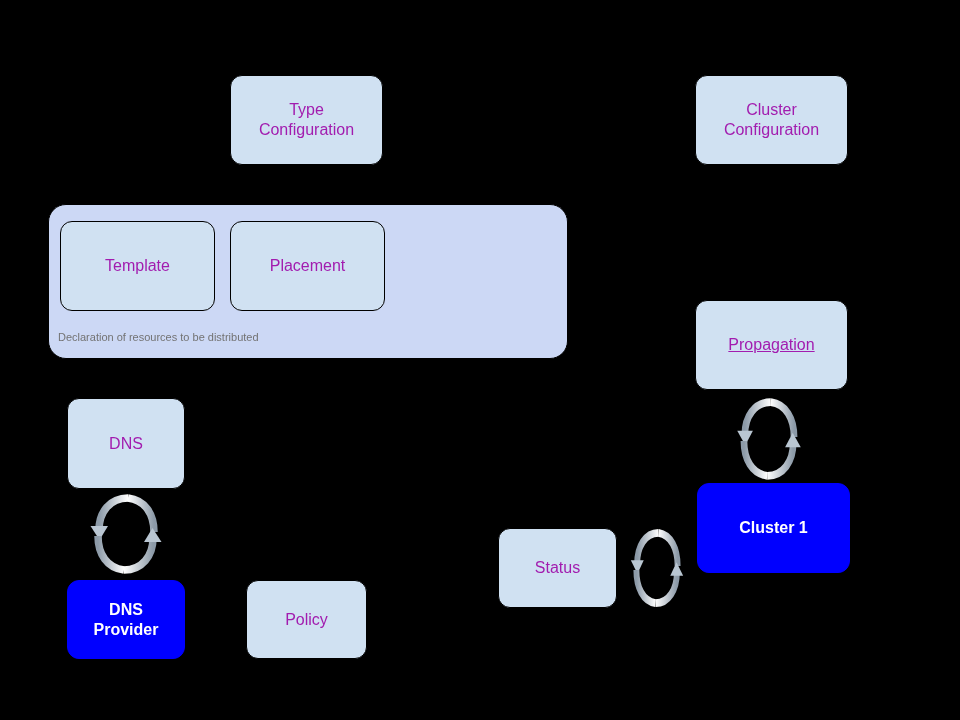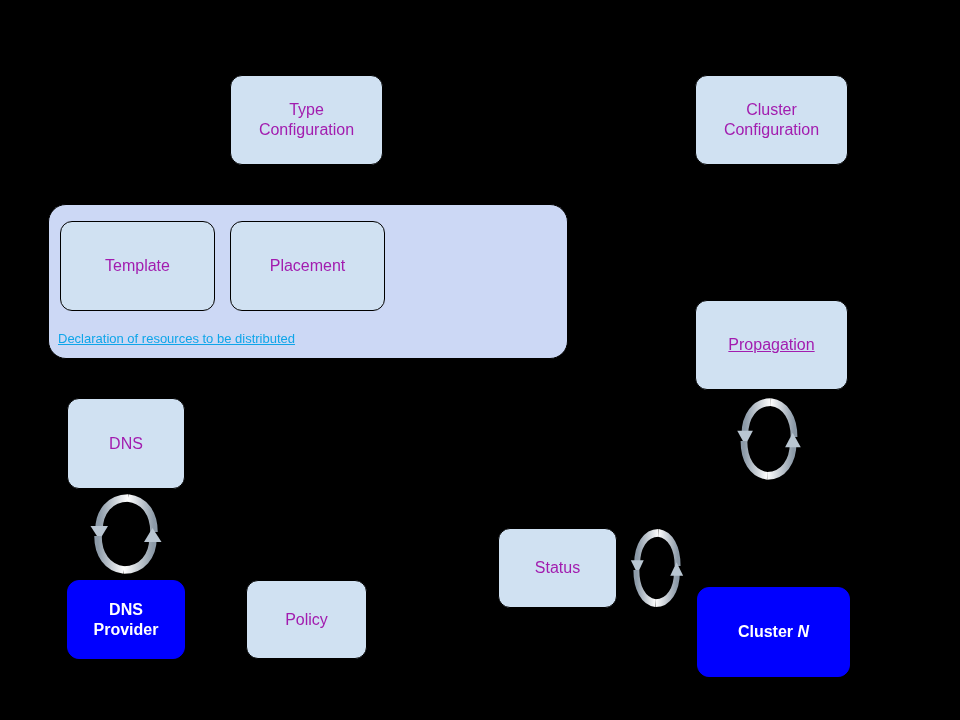--- a/index.html
+++ b/index.html
@@ -12,21 +12,21 @@
         color:#a21caf;font-size:16px;line-height:1.22;}
   .node .sub{font-size:13.5px;line-height:1.15;}
 
   .node.blue{background:#0000ff;border-color:#0000ff;color:#ffffff;font-weight:bold;}
   .node.blue .ital{font-style:italic;}
 
   .group{position:absolute;box-sizing:border-box;background:#ccd8f5;
          border:1.4px solid #000;border-radius:18px;}
   .dashdot-frame{position:absolute;inset:0;border-radius:12px;pointer-events:none;}
 
-  .caption{position:absolute;font-size:13px;color:#0ea5e9;white-space:nowrap;text-decoration:underline;}
+  .caption{position:absolute;font-size:11px;color:#737373;white-space:nowrap;}
 
   svg.edges{position:absolute;left:0;top:0;width:960px;height:720px;
             pointer-events:none;overflow:visible;}
 
   .sync{position:absolute;}
 </style>
 </head>
 <body>
 
 <div id="stage">
@@ -143,20 +143,20 @@
     <svg viewBox="0 0 76 84" width="68" height="86" preserveAspectRatio="none">
       <path d="M40 6 C22 6 11 20 11 38" fill="none" stroke="url(#gB)" stroke-width="7.5"></path>
       <path d="M2.5 34 L20 34 L11.5 48 Z" fill="#b9c6d2"></path>
       <path d="M40 6 C57 8 66 22 66 40" fill="none" stroke="url(#gA)" stroke-width="7.5"></path>
       <path d="M36 78 C54 78 65 64 65 46" fill="none" stroke="url(#gA)" stroke-width="7.5"></path>
       <path d="M73.5 50 L56 50 L64.5 36 Z" fill="#b9c6d2"></path>
       <path d="M36 78 C19 76 10 62 10 44" fill="none" stroke="url(#gB)" stroke-width="7.5"></path>
     </svg>
   </div>
 
-
-  <div class="node blue" style="left:697px;top:587px;width:153px;height:90px;">
+  <div class="node blue" style="left:697px;top:483px;width:153px;height:90px;">
     <span>
-      <span>Cluster </span><span class="ital">N</span>
+      <span>Cluster </span><span class="ital-no">1</span>
     </span>
   </div>
+
 
 </div>
 
 </body></html>

